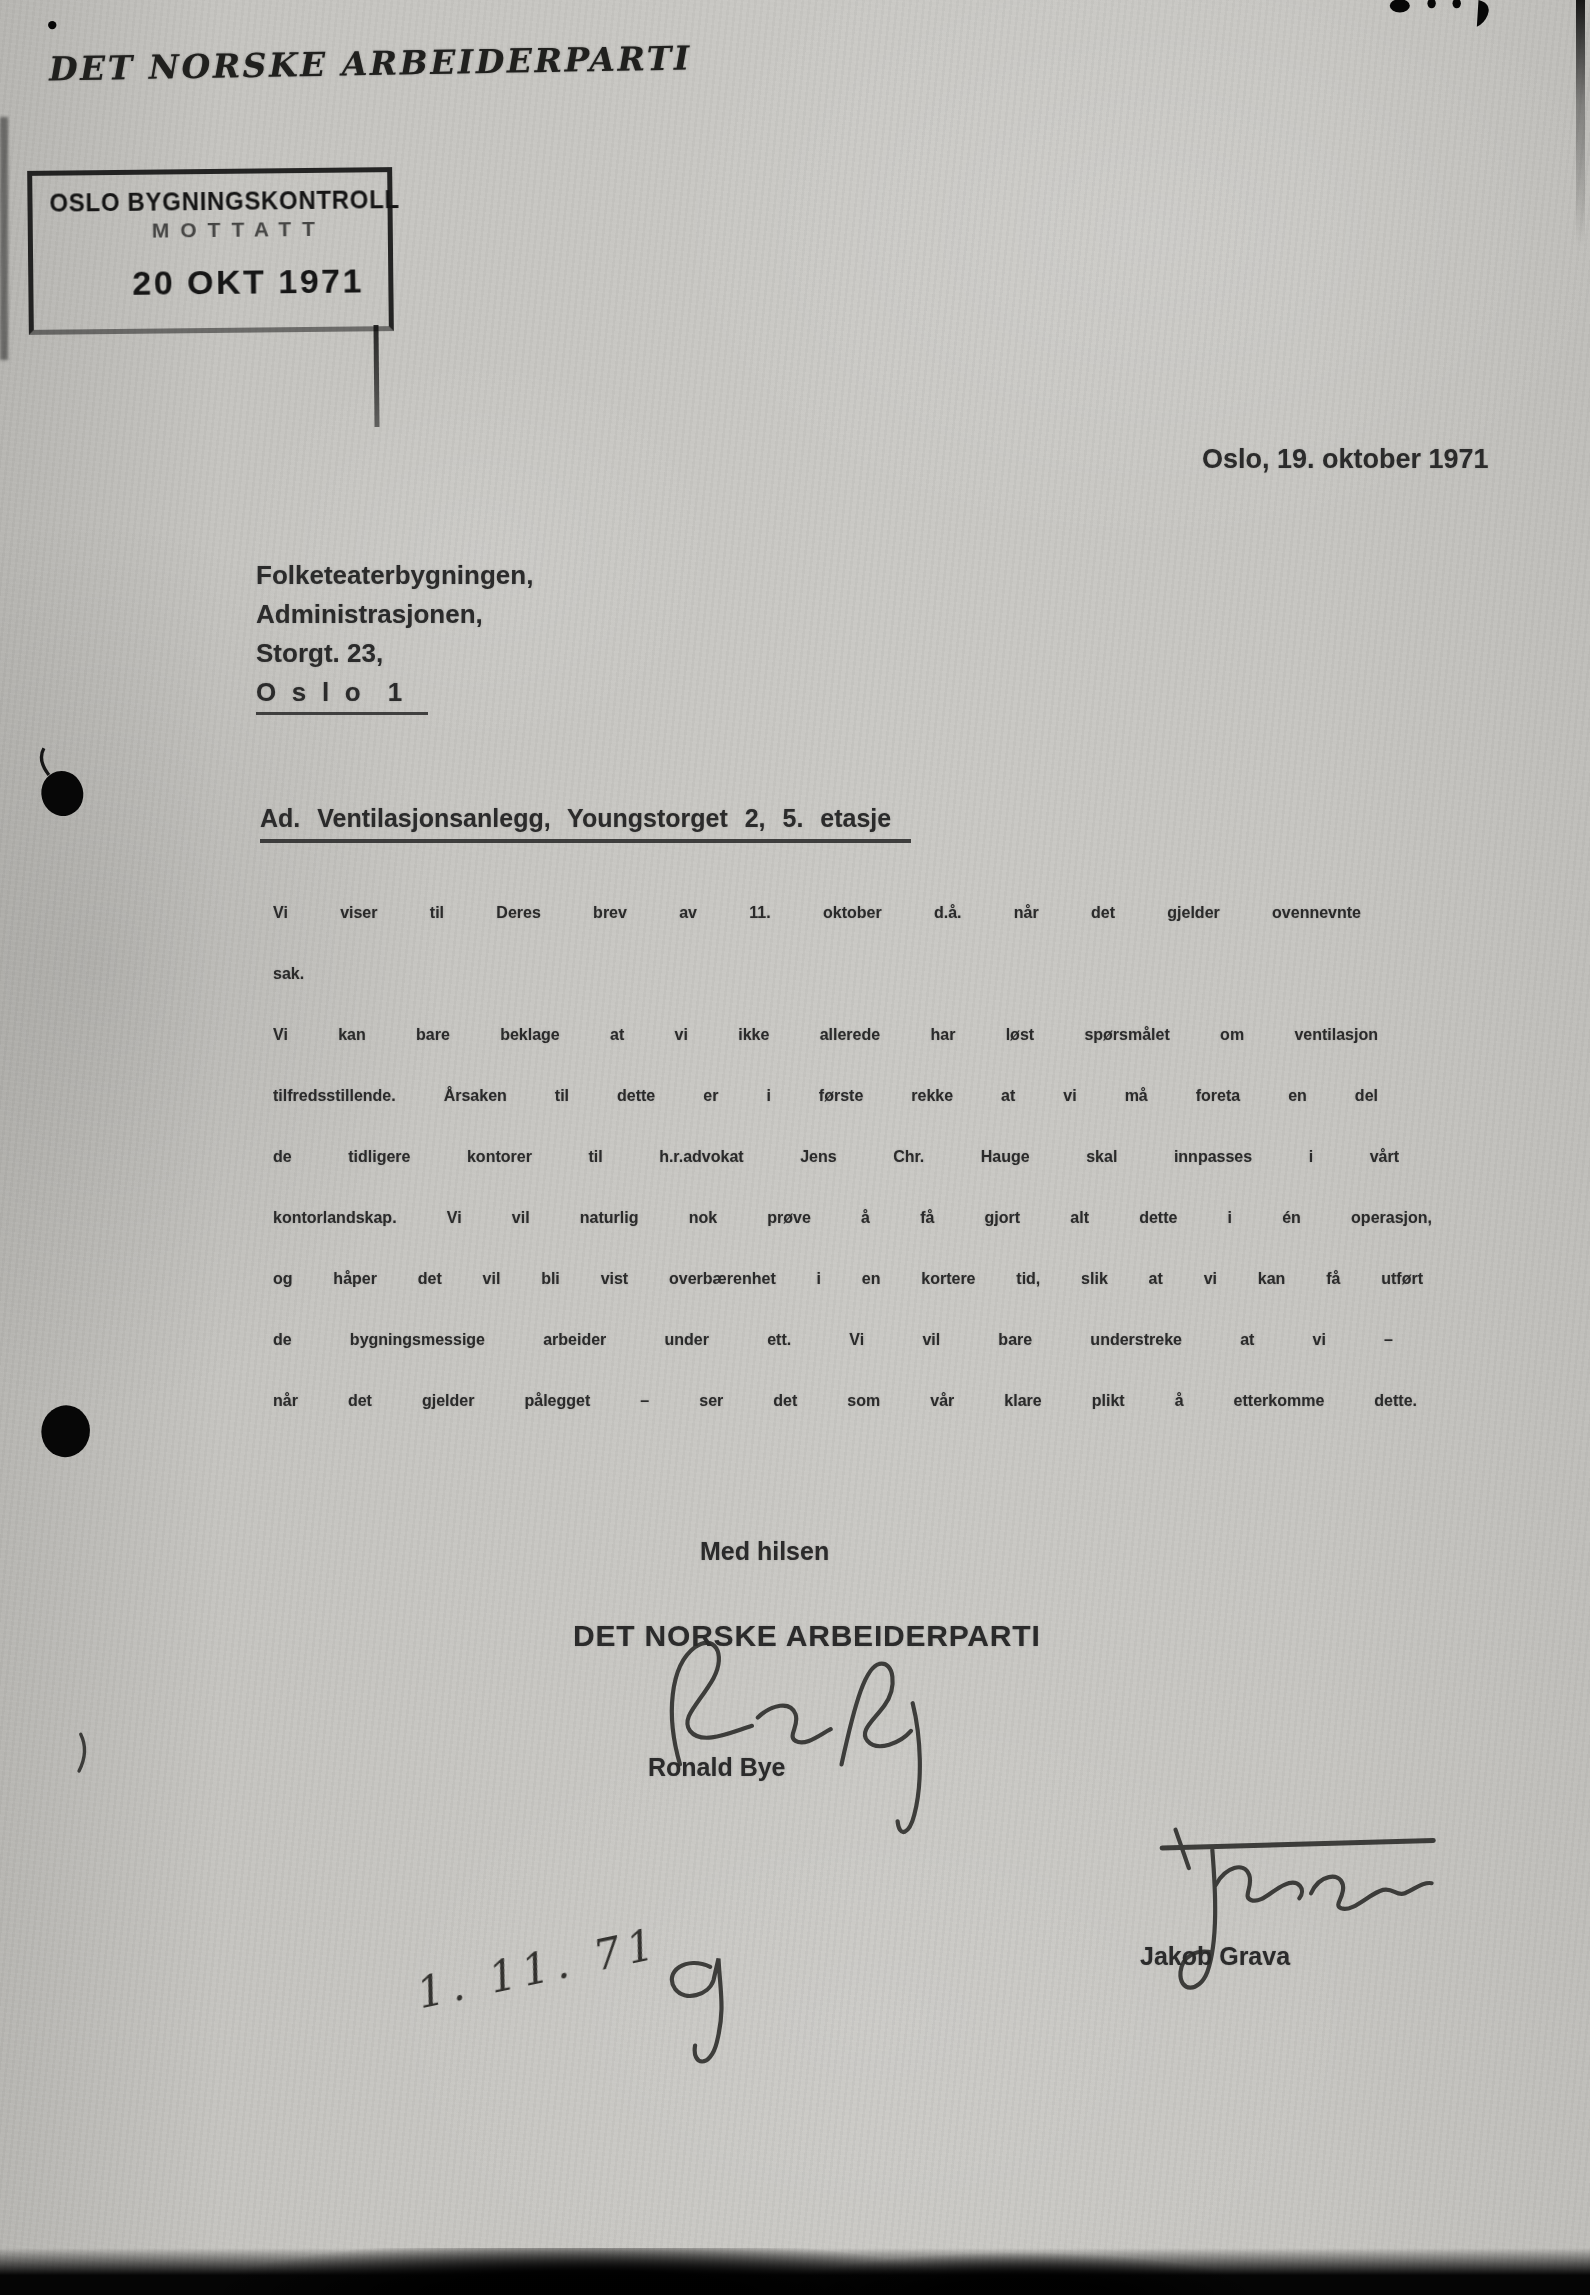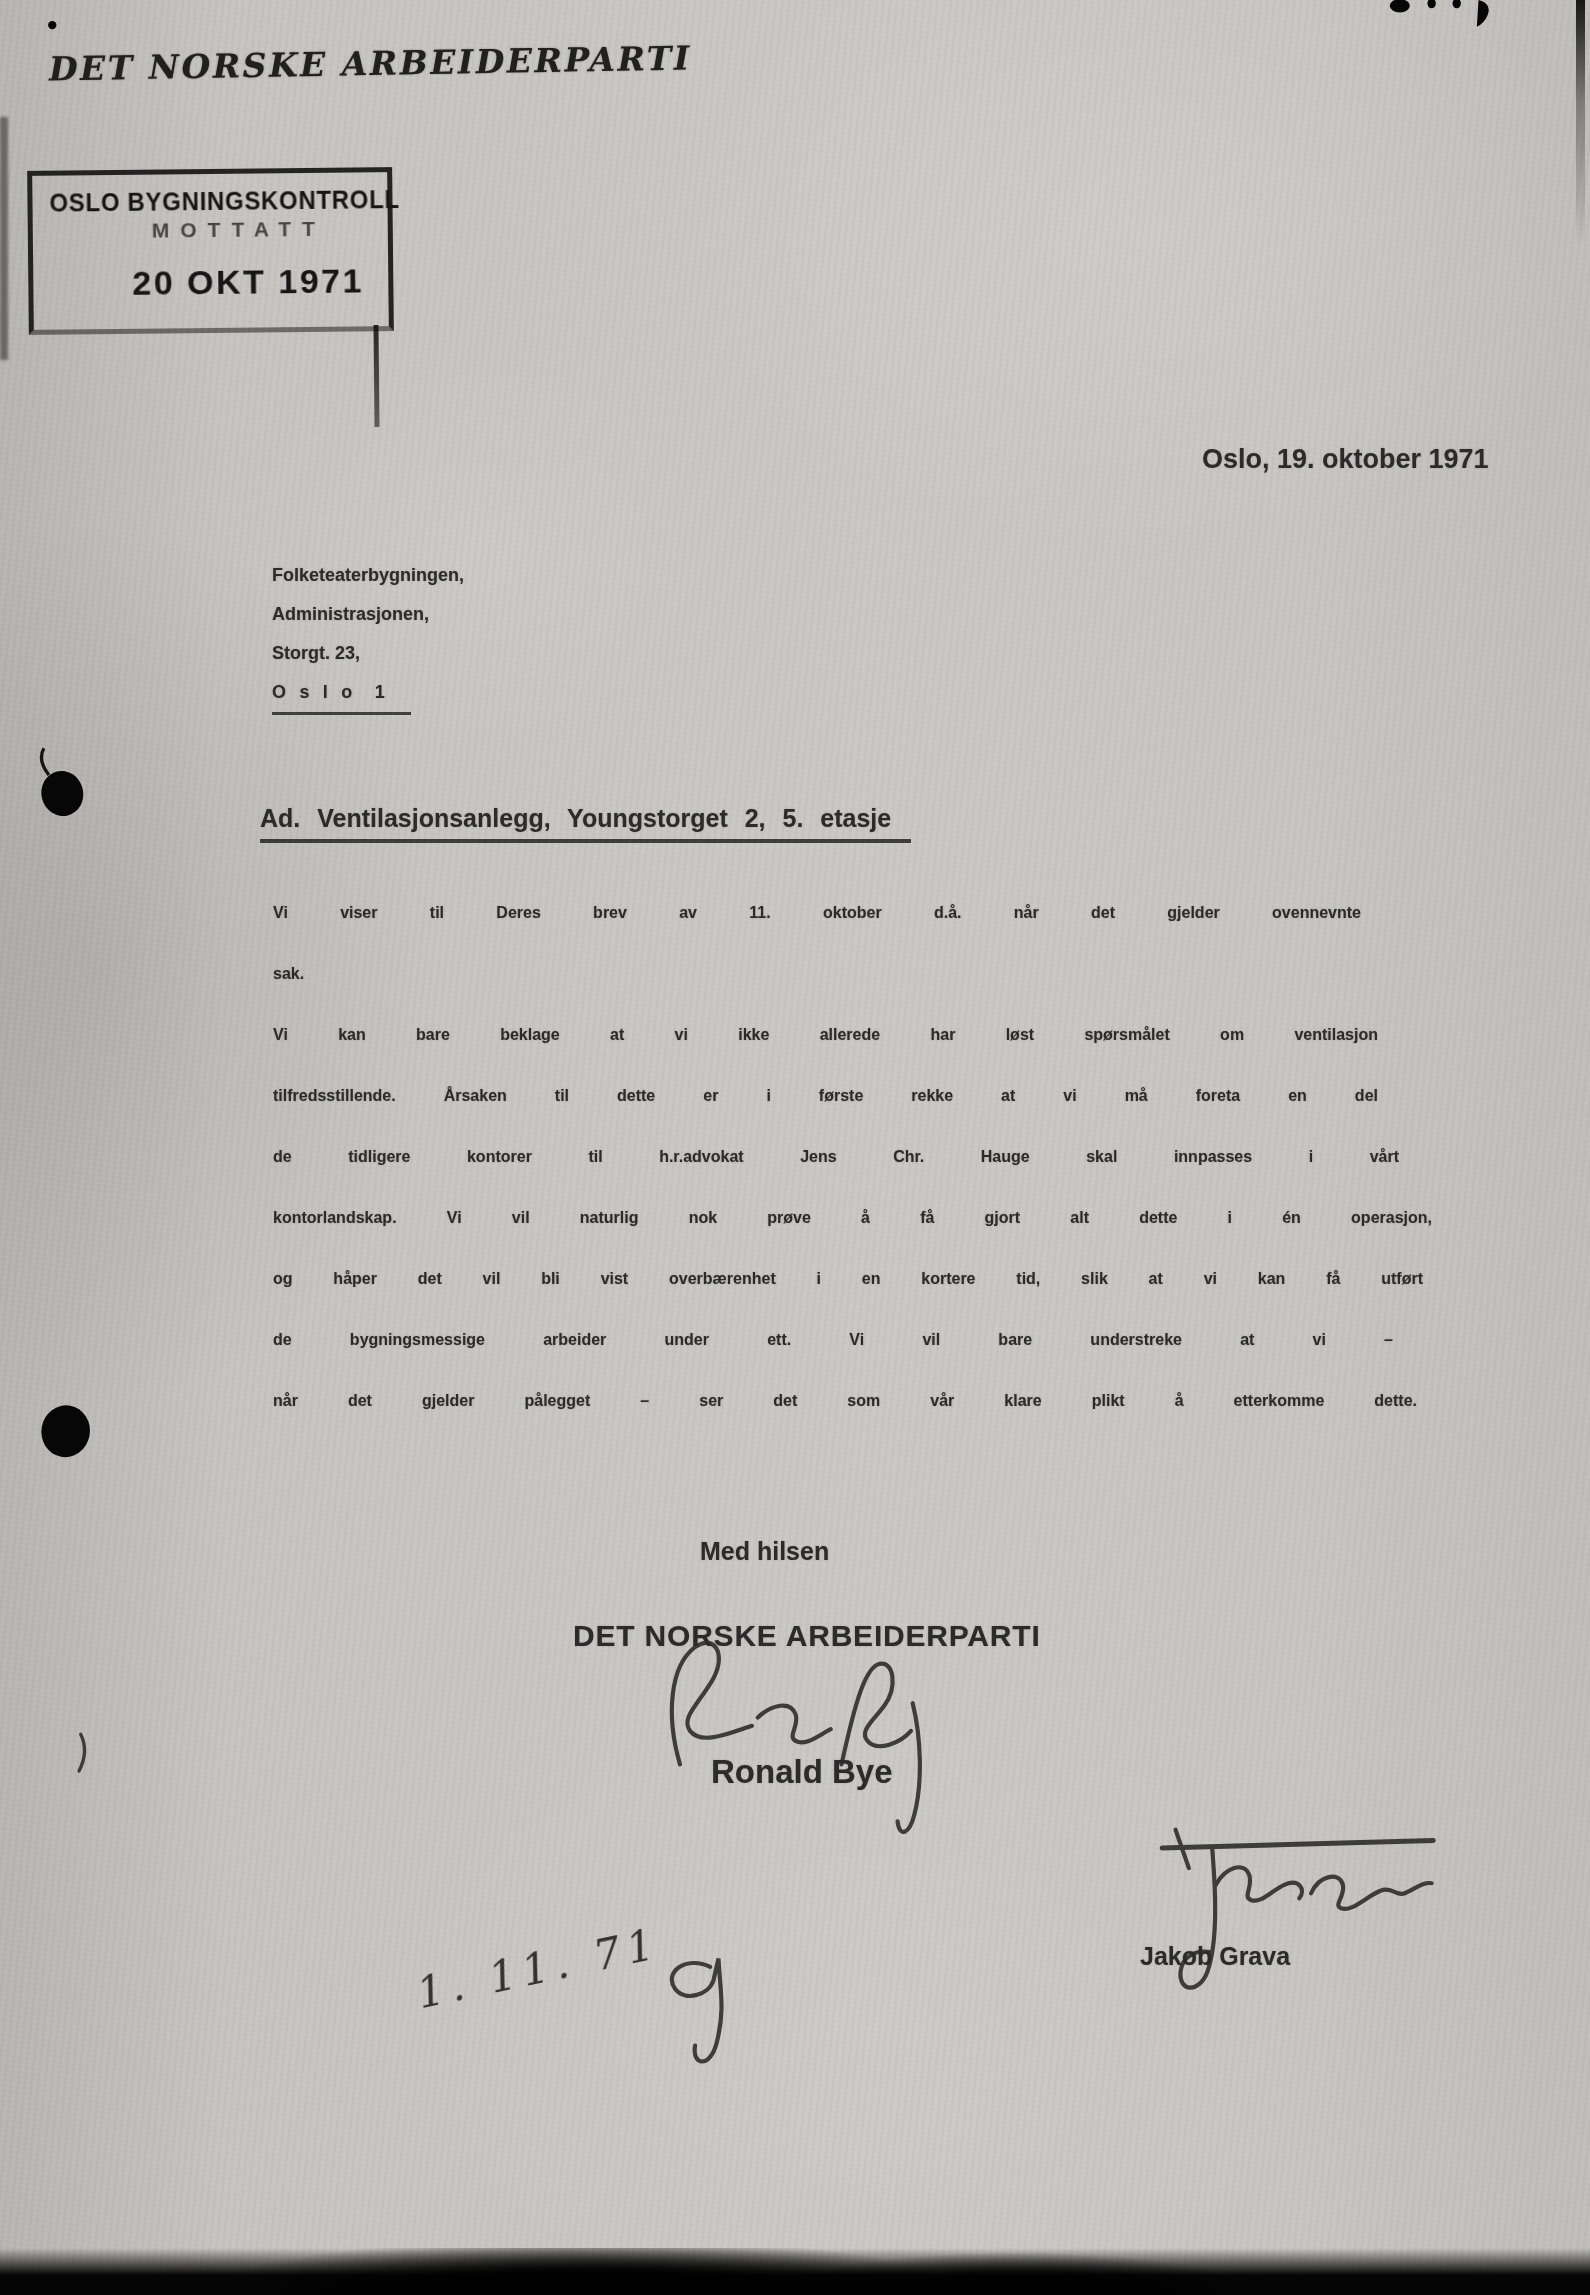--- a/index.html
+++ b/index.html
@@ -34,33 +34,33 @@
     transform:rotate(-0.6deg);
     color:#161616;
   }
   .stamp-l1{left:16.7px;top:11.7px;font-size:26px;font-weight:700;letter-spacing:0.8px;
     transform:scaleX(0.92);transform-origin:left;white-space:nowrap;filter:blur(0.5px);}
   .stamp-l2{left:119px;top:44px;font-size:21px;font-weight:700;letter-spacing:11px;opacity:0.72;filter:blur(0.7px);}
   .stamp-l3{left:99px;top:89px;font-size:34px;font-weight:700;letter-spacing:2.5px;filter:blur(0.4px);}
   .stamp-tail{left:374px;top:325px;width:5px;height:102px;background:linear-gradient(to bottom,rgba(12,12,12,0.85),rgba(12,12,12,0.55));transform:rotate(-0.6deg);}
 
   .dateline{left:1202px;top:444px;font-size:27px;}
-  .recipient{left:272px;top:556px;font-size:18px;line-height:39px;}
+  .recipient{left:256px;top:556px;font-size:26px;line-height:39px;}
   .recipient .ul{display:inline-block;border-bottom:3.3px solid rgba(40,40,40,0.85);padding-right:22px;letter-spacing:4.2px;}
 
   .subject{left:260px;top:804px;font-size:25px;word-spacing:10px;
     padding-bottom:5.9px;border-bottom:4.2px solid rgba(38,38,38,0.85);padding-right:20px;}
 
   .body-block{left:273px;top:882px;width:1172px;font-size:16px;}
   .bline{height:61px;line-height:61px;word-spacing:4.2px;white-space:nowrap;}
   .bline.jl{white-space:normal;overflow:hidden;height:61px;}
 
   .salutation{left:700px;top:1537px;font-size:25px;}
   .org-line{left:573px;top:1619px;font-size:30px;letter-spacing:0.8px;}
-  .signer-typed{left:711px;top:1753px;font-size:33px;}
+  .signer-typed{left:648px;top:1753px;font-size:25px;}
   .counter-typed{left:1140px;top:1942px;font-size:25px;}
 
   .hand-note{
     left:415px;top:1944px;font-family:"DejaVu Serif", serif;font-style:italic;
     font-size:42px;color:#33322f;letter-spacing:6.7px;transform:rotate(-12deg);
     filter:blur(0.3px);font-weight:400;
   }
 
   .copy-block{left:251px;top:1999px;font-size:25px;line-height:39px;}
   .copy-label{display:inline-block;border-bottom:3.3px solid rgba(40,40,40,0.85);padding-right:6.7px;margin-bottom:3.3px;}

